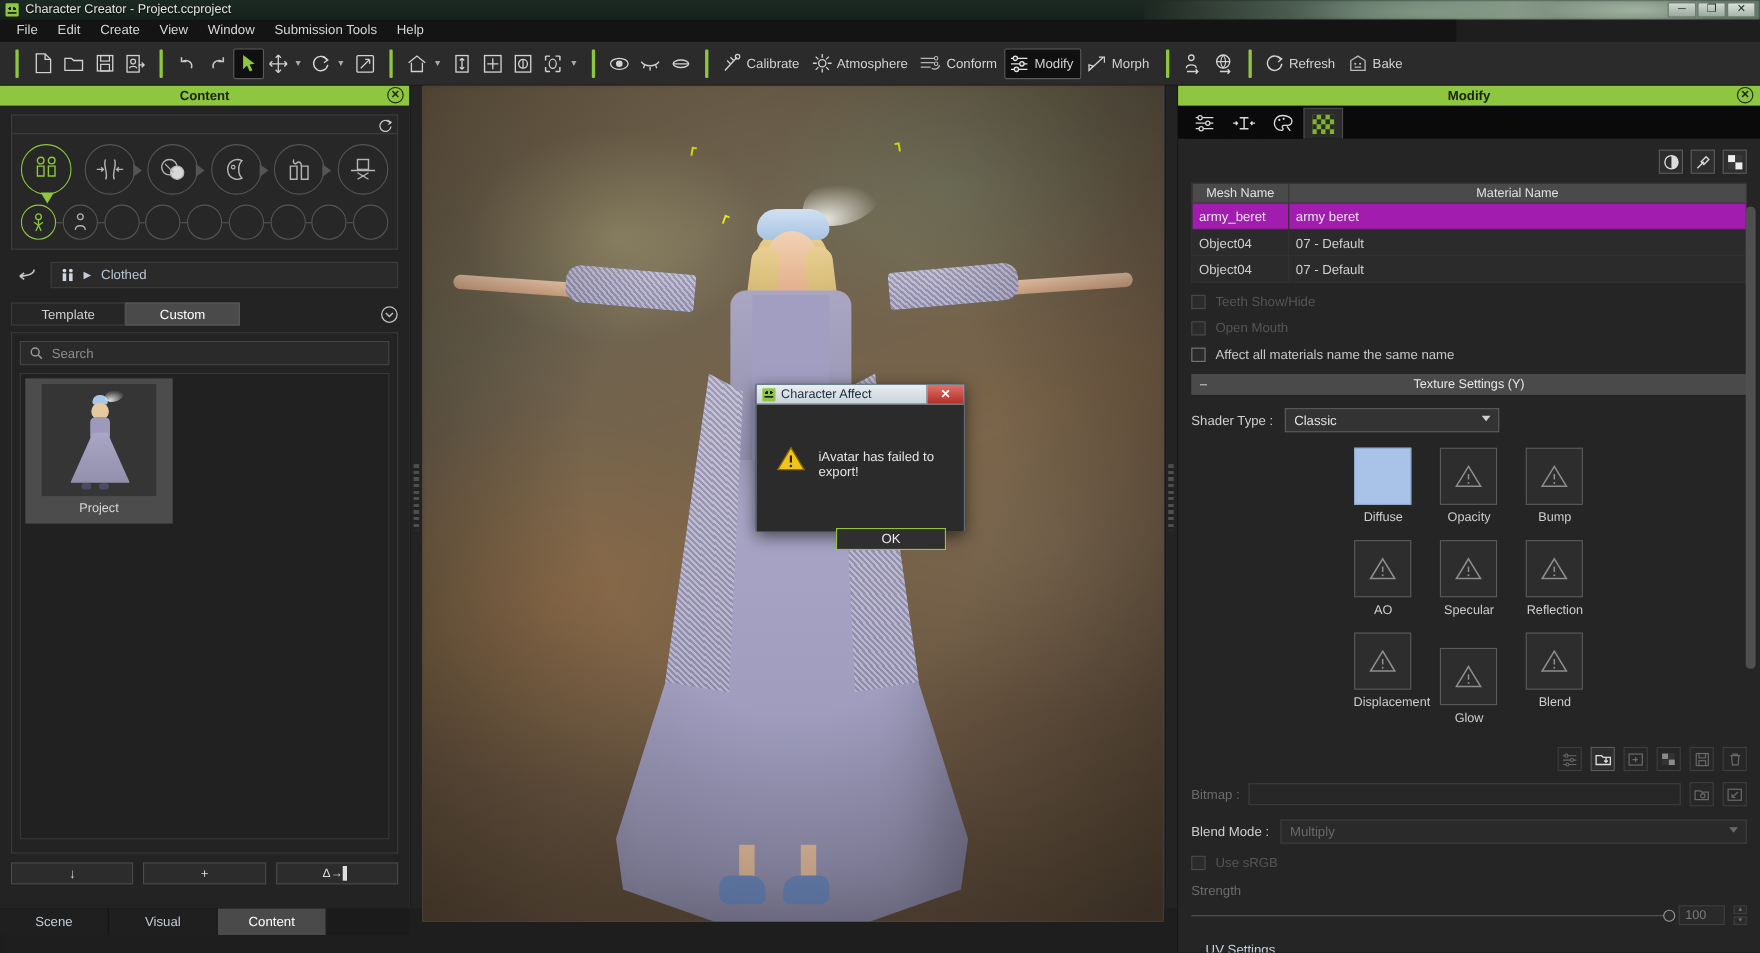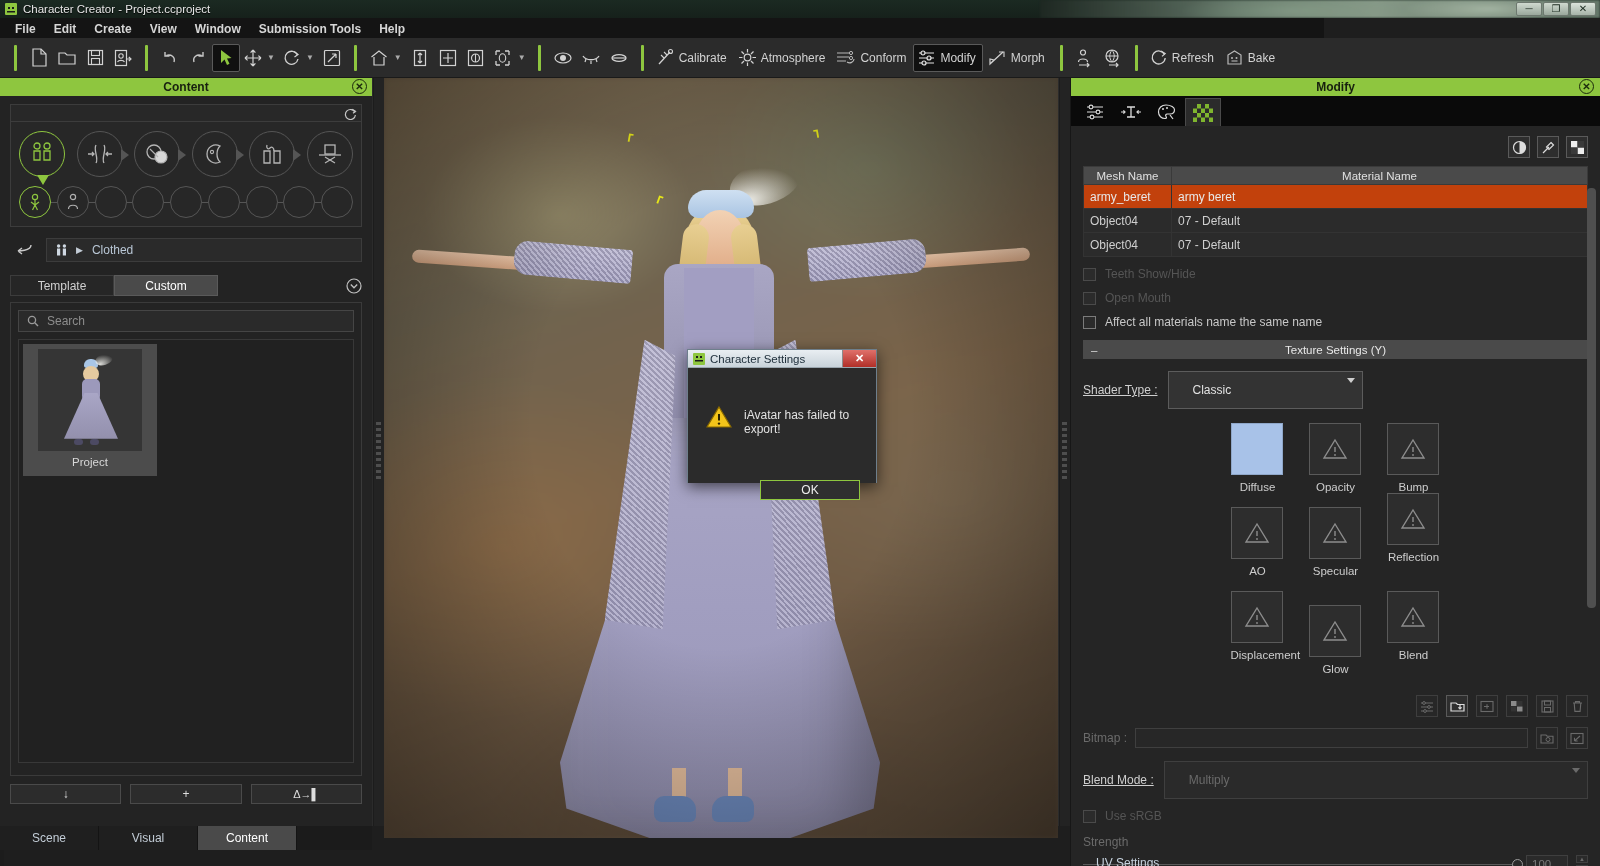--- a/index.html
+++ b/index.html
@@ -47,21 +47,21 @@
     background:linear-gradient(180deg,#cfd9cf,#9aa89c);
     border:1px solid #6d786f; border-radius:2px;
     display:flex; align-items:center; justify-content:center;
     color:#1c2b20; font-size:10px; line-height:1;
   }
   .tb-btn.close { background:linear-gradient(180deg,#dbe3db,#a6b3a8); }
 
   
   .menubar {
     position:absolute; left:0; top:18px; width:1324px; height:20px;
-    background:#141414; display:flex; align-items:flex-end; padding-left:6px;font-weight:bold;
+    background:#141414; display:flex; align-items:flex-start; padding-left:6px;
   }
   .menu-item { padding:2px 9px; font-size:12px; color:#d6d6d6; cursor:default; }
 
   
   .toolbar {
     position:absolute; left:0; top:38px; width:1600px; height:40px;
     background:#2b2b2b; border-bottom:1px solid #1a1a1a;
     display:flex; align-items:center; padding-left:6px; gap:0px;
   }
   .tsep { width:3px; height:26px; background:#8ec63f; margin:0 8px; border-radius:1px; flex:0 0 auto;}
@@ -213,32 +213,32 @@
   .rp-tab.sel { background:#2b2b2b; border:1px solid #4a4a4a; border-bottom:none; }
   .rp-body { padding:8px 12px 0 12px; }
   .icon-row { display:flex; justify-content:flex-end; gap:7px; margin-top:2px; margin-bottom:8px; }
   .sqbtn { width:22px;height:22px;border:1px solid #5a5a5a; background:#2e2e2e;
      display:flex;align-items:center;justify-content:center; color:#ddd;}
   .sqbtn.dim { border-color:#3e3e3e; color:#5e5e5e; background:#272727;}
   table.mesh { width:100%; border-collapse:collapse; }
   table.mesh th { background:#4a4a4a; color:#e0e0e0; font-size:11.5px; font-weight:normal; height:18px;
       border:1px solid #3a3a3a; }
   table.mesh td { height:24px; font-size:12px; color:#cfcfcf; border:1px solid #333; padding-left:6px; background:#2b2b2b;}
-  table.mesh tr.sel td { background:#c2410c; color:#e8e8e8; }
+  table.mesh tr.sel td { background:#a21caf; color:#e8e8e8; }
   .chk-row { display:flex; align-items:center; gap:9px; margin-top:10px; font-size:12px; }
   .chk { width:13px;height:13px;border:1px solid #7b7b7b; background:#2b2b2b; }
   .chk-row.dis { color:#555; }
   .chk-row.dis .chk { border-color:#4a4a4a; }
   .sect-head { margin-top:11px; height:19px; background:#4a4a4a; color:#e8e8e8; font-size:11.5px;
       display:flex; align-items:center; justify-content:center; position:relative; }
   .sect-head .mn { position:absolute; left:8px; color:#ddd; }
   .row { display:flex; align-items:center; gap:10px; margin-top:12px; font-size:12px; }
-  .lbl-d { color:#cfcfcf;text-decoration:underline; }
-  .dd { height:38px; border:1px solid #5c5c5c; background:#333; display:flex; align-items:center;
-        padding:0 24px; color:#e2e2e2; font-size:12px; position:relative; }
+  .lbl-d { color:#cfcfcf; }
+  .dd { height:22px; border:1px solid #5c5c5c; background:#333; display:flex; align-items:center;
+        padding:0 8px; color:#e2e2e2; font-size:12px; position:relative; }
   .dd .ar { position:absolute; right:7px; top:6px; border-left:4px solid transparent;
         border-right:4px solid transparent; border-top:5px solid #cfcfcf; }
   .dd.dis { border-color:#3f3f3f; background:#2a2a2a; color:#6a6a6a; }
   .dd.dis .ar { border-top-color:#6a6a6a; }
   .texgrid { display:grid; grid-template-columns:repeat(3,54px); gap:0 24px; justify-content:center; margin-top:14px;}
   .texcell { text-align:center; }
   .texbox { width:52px;height:52px;border:1px solid #5a5a5a; background:#2d2d2d;
       display:flex;align-items:center;justify-content:center; }
   .texbox.filled { background:#a8c2e8; border-color:#8fa7c9; }
   .texlabel { font-size:11.5px; color:#cdcdcd; margin-top:6px; }
@@ -932,21 +932,21 @@
         <div class="texcell" style="margin-top:14px">
           <div class="texbox">
               <svg class="i" width="26" height="24" viewBox="0 0 26 24">
                 <path d="M13 3 24 21H2Z" fill="none" stroke="#8d8d8d" stroke-width="1.4"></path>
                 <path d="M13 10v5" stroke="#8d8d8d" stroke-width="1.4"></path>
                 <circle cx="13" cy="18" r=".9" fill="#8d8d8d"></circle>
               </svg>
             </div>
           <div class="texlabel">Specular</div>
         </div>
-        <div class="texcell" style="">
+        <div class="texcell" style="margin-top:14px">
           <div class="texbox">
               <svg class="i" width="26" height="24" viewBox="0 0 26 24">
                 <path d="M13 3 24 21H2Z" fill="none" stroke="#8d8d8d" stroke-width="1.4"></path>
                 <path d="M13 10v5" stroke="#8d8d8d" stroke-width="1.4"></path>
                 <circle cx="13" cy="18" r=".9" fill="#8d8d8d"></circle>
               </svg>
             </div>
           <div class="texlabel">Reflection</div>
         </div>
         <div class="texcell" style="margin-top:14px">
@@ -1070,21 +1070,21 @@
     <div class="rp-scroll">
       <div class="thumbv"></div>
     </div>
   </div>
 
   <div class="uv-peek">UV Settings</div>
 
   <div class="modal">
     <div class="modal-tb">
       <span class="mi"></span>
-      <span class="mt">Character Settings</span>
+      <span class="mt">Character Affect</span>
       <span class="mx">✕</span>
     </div>
     <div class="modal-body">
       <span class="warn">
         <svg class="i" width="26" height="24" viewBox="0 0 26 24">
             <path d="M13 2 25 22H1Z" fill="#f2c41a" stroke="#8a6a00" stroke-width="1.2"></path>
             <path d="M13 9v6.5" stroke="#2a2200" stroke-width="2"></path>
             <circle cx="13" cy="18.6" r="1.2" fill="#2a2200"></circle>
           </svg>
       </span>

